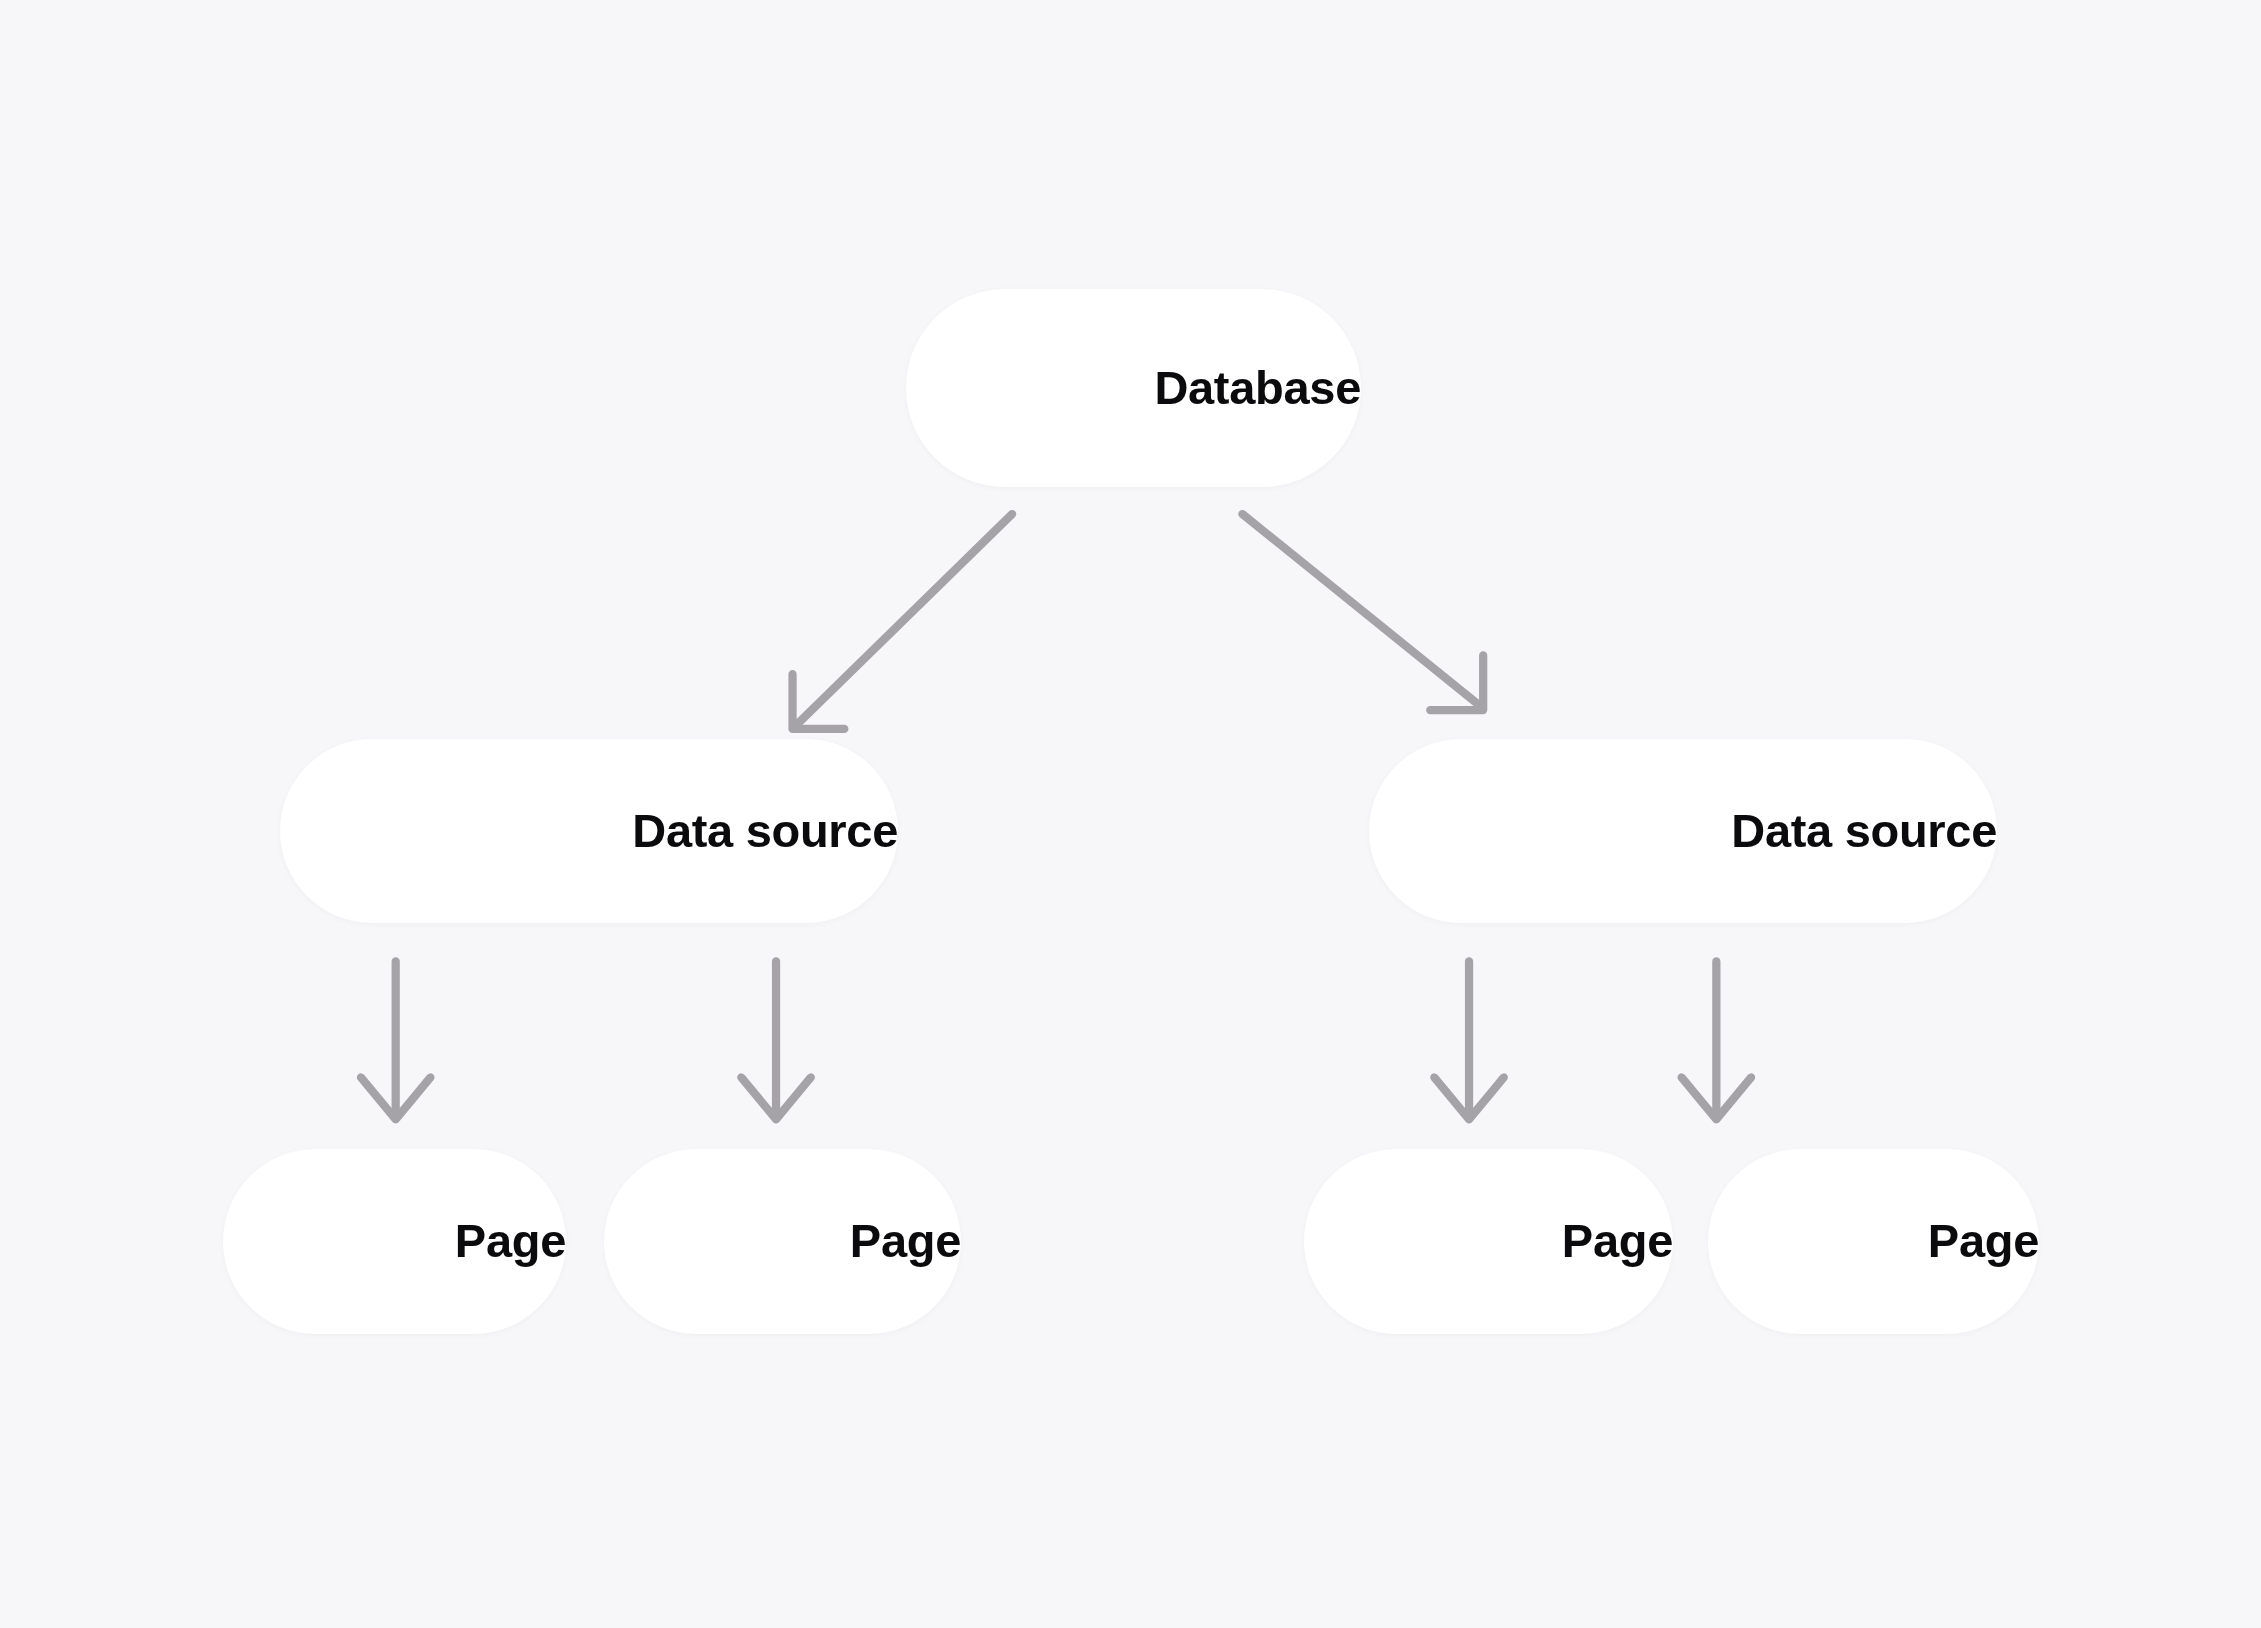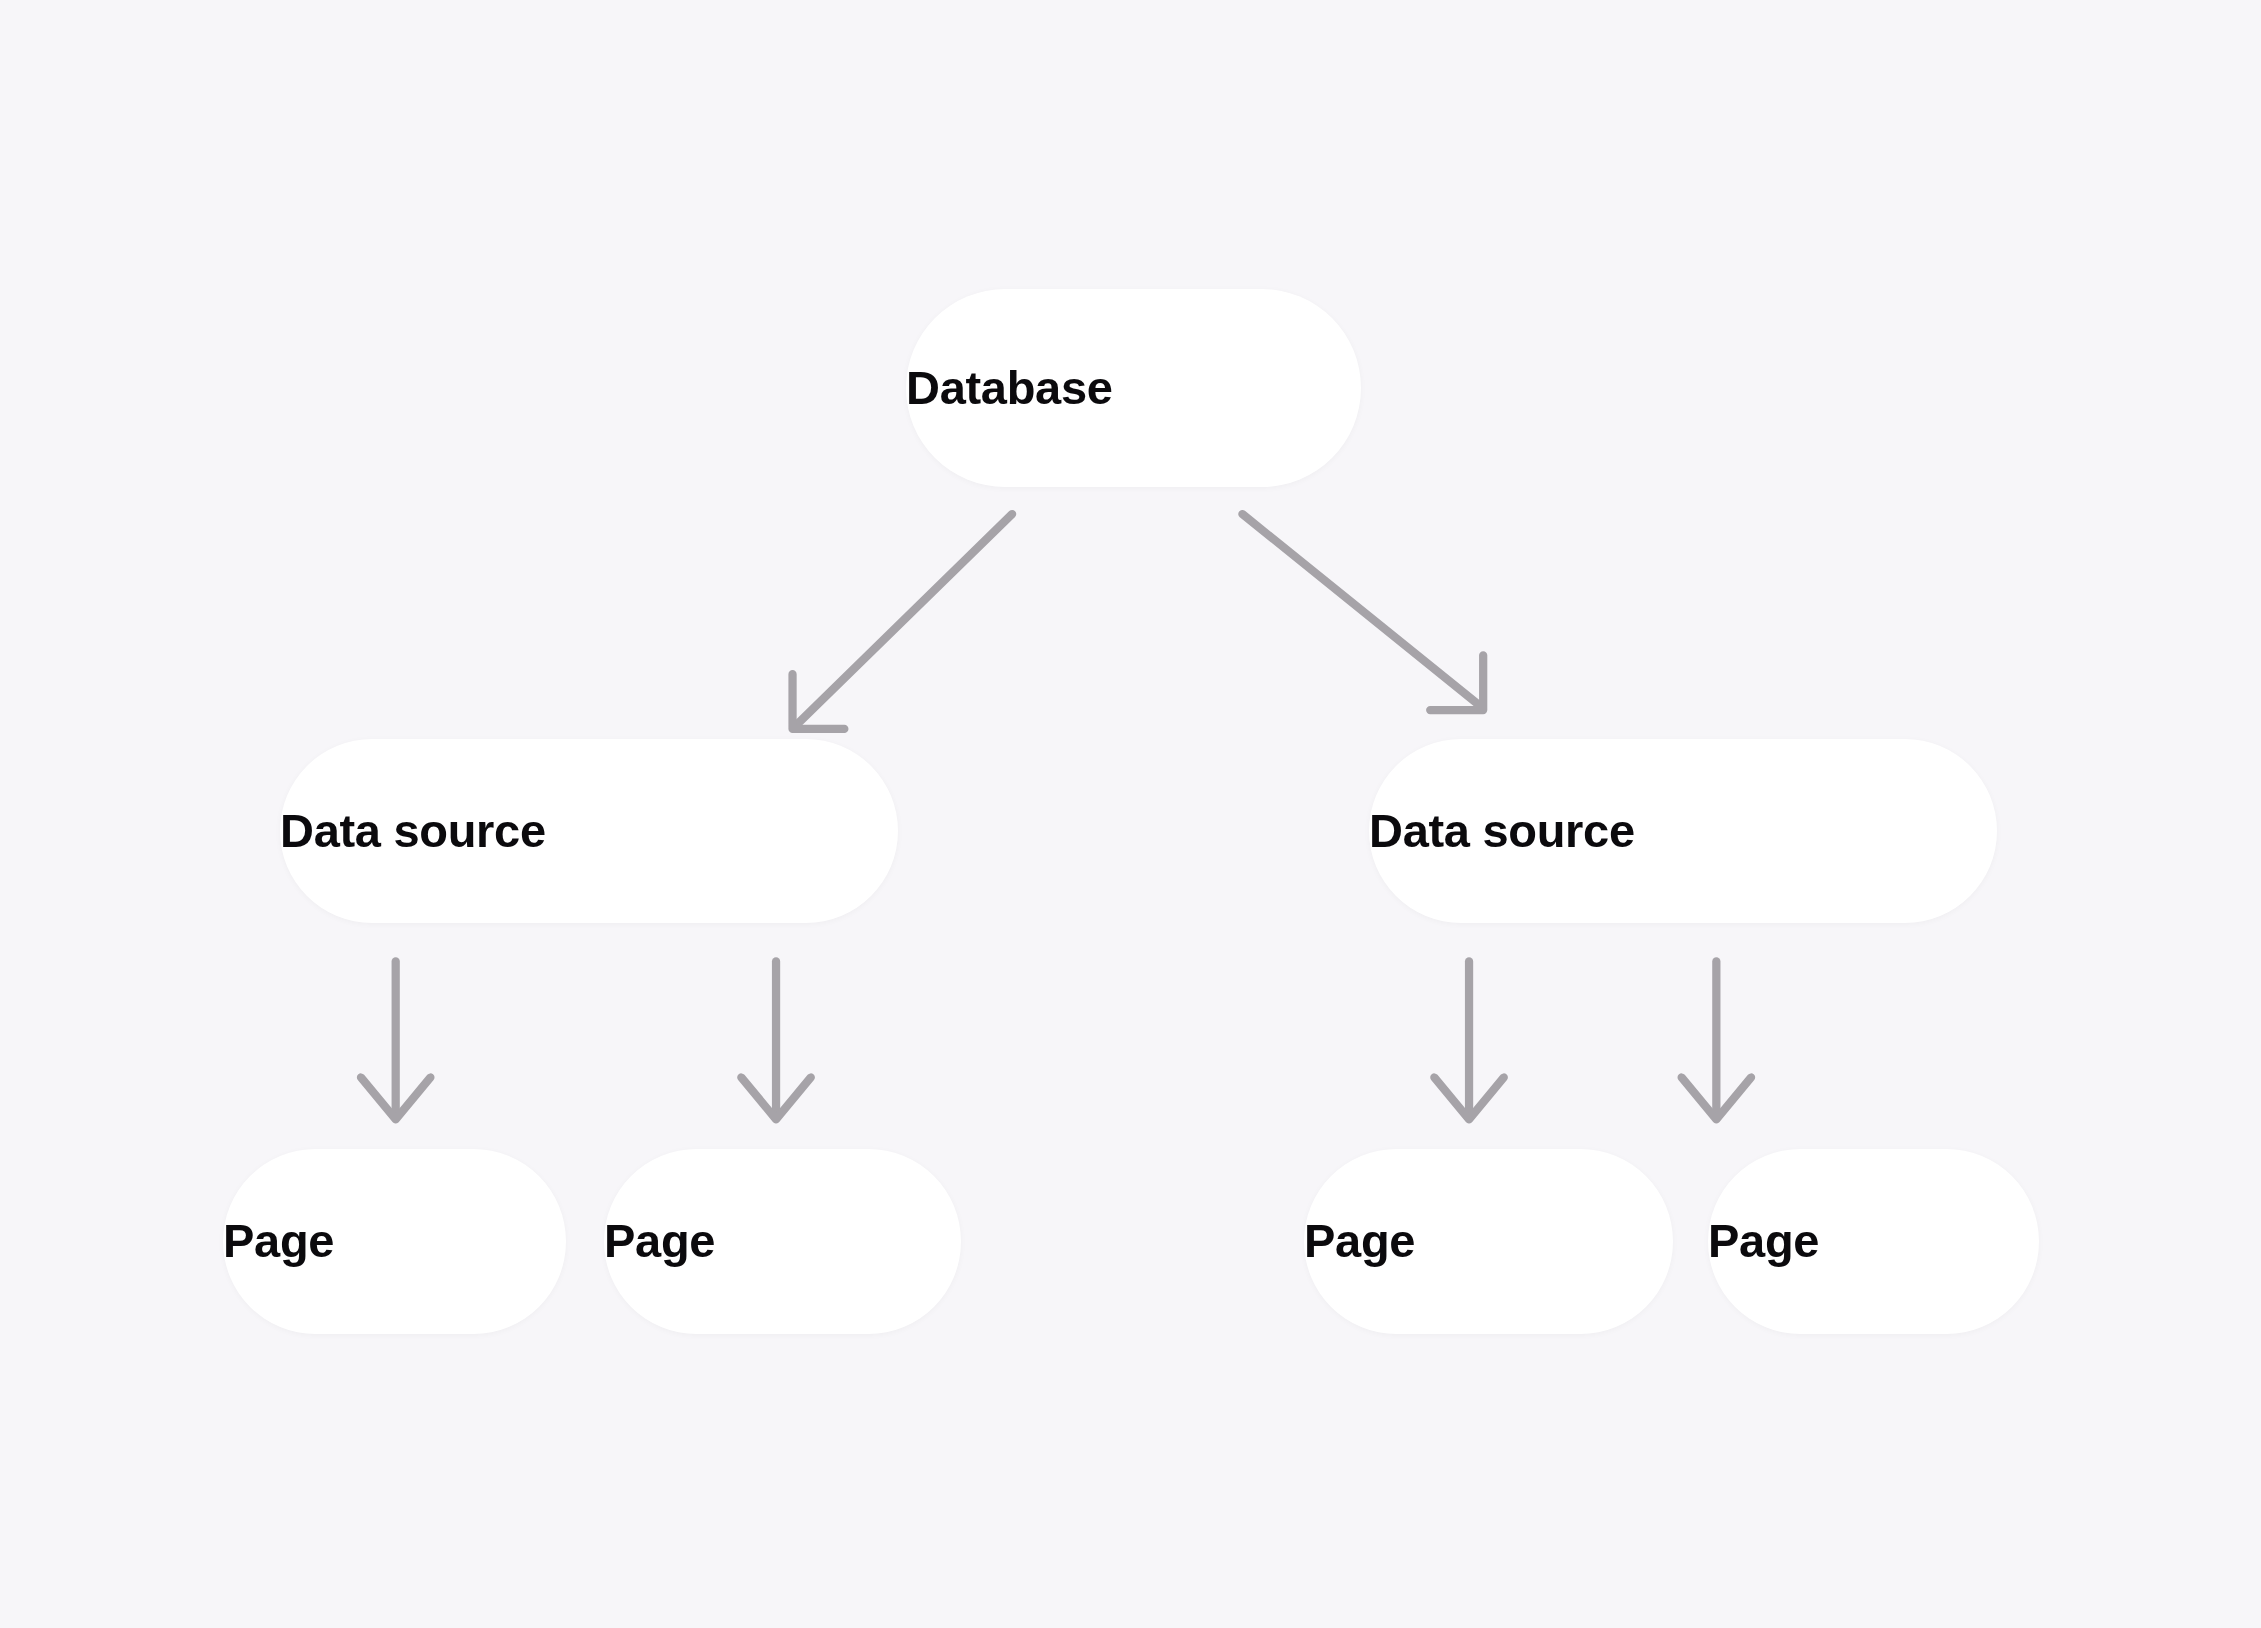--- a/index.html
+++ b/index.html
@@ -26,21 +26,21 @@
     top: 0;
     width: 2261px;
     height: 1628px;
     pointer-events: none;
   }
   .node {
     position: absolute;
     box-sizing: border-box;
     display: flex;
     align-items: center;
-    justify-content: flex-start;
+    justify-content: flex-end;
     background: #ffffff;
     border-radius: 588px;
     color: #0b0a0d;
     font-weight: 700;
     letter-spacing: -0.3px;
     white-space: nowrap;
     box-shadow: 0 1.2px 5.9px rgba(20, 18, 28, 0.035);
   }
   .node-label {
     display: block;

